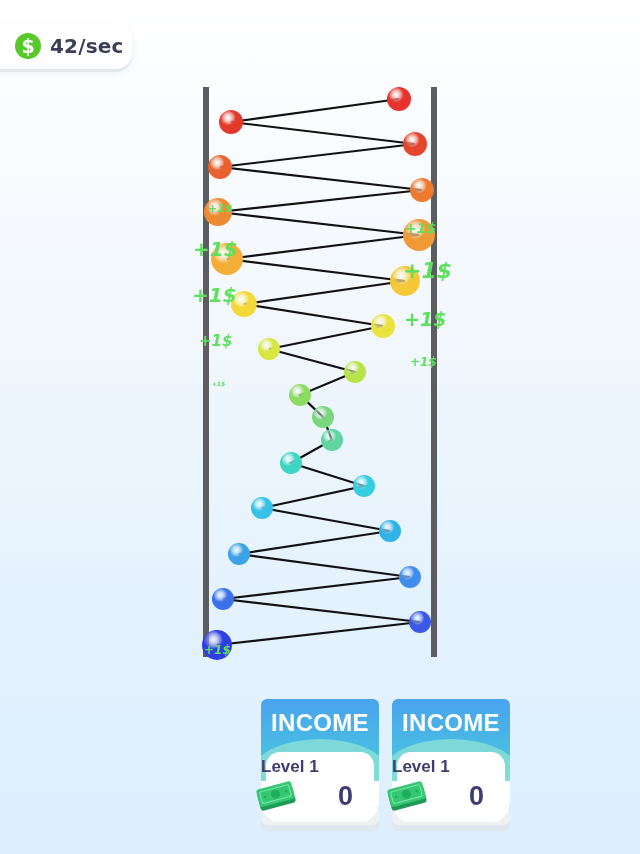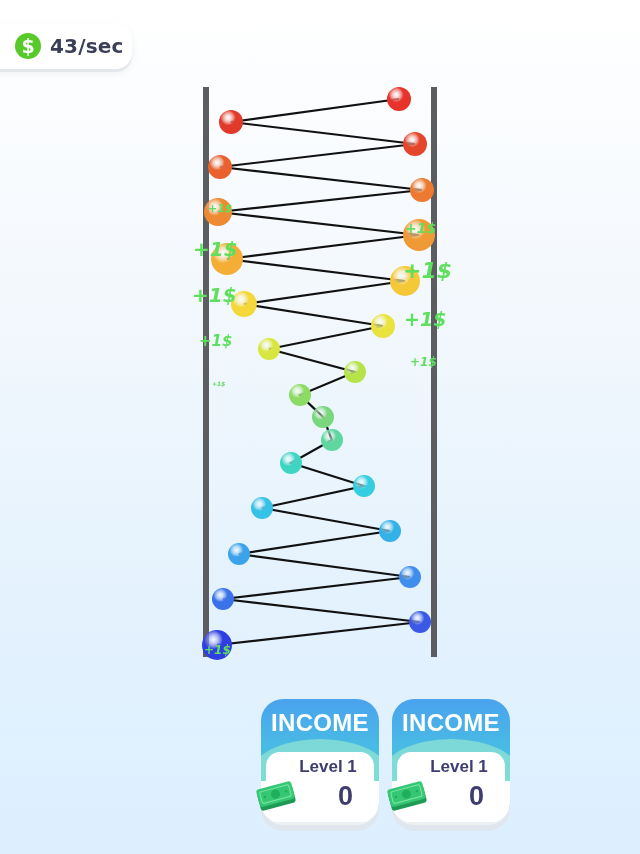--- a/index.html
+++ b/index.html
@@ -20,21 +20,21 @@
     display:flex; align-items:center; justify-content:center; line-height:1;
   }
   .rate-text {
     position:absolute; left:60px; top:10px; font-size:20px; font-weight:bold; color:#3a3f57;
     line-height:26px; letter-spacing:0.2px;
   }
   .pole { position:absolute; width:6px; background:#5c5d61; }
   #scene { position:absolute; left:0; top:0; width:640px; height:700px; }
   .float-text { position:absolute; color:#5ee05e; font-weight:bold; font-style:italic; white-space:nowrap; }
   .card {
-    position:absolute; top:699px; width:118px; height:126px; border-radius:22px;
+    position:absolute; top:699px; width:118px; height:126px; border-radius:6px;
     background:#eef1f4; box-shadow: 0 6px 0 #dfe6ee;
     overflow:hidden; cursor:pointer;
   }
   .card-top {
     position:absolute; left:0; top:0; width:118px; height:96px;
     background: linear-gradient(180deg, #4aa3ee 0%, #48bde3 55%, #59d7c4 100%);
   }
   .card-arc {
     position:absolute; left:-10px; top:40px; width:138px; height:70px; border-radius:50% 50% 0 0;
     background:#8fe3d3; opacity:0.75;
@@ -44,23 +44,22 @@
     font-weight:bold; font-size:24px; letter-spacing:0.3px; font-family:"Liberation Sans", sans-serif;
   }
   .card-panel {
     position:absolute; left:5px; top:53px; width:108px; height:70px; background:#ffffff;
     border-radius:14px 14px 12px 12px;
   }
   .card-bottom {
     position:absolute; left:0; top:82px; width:118px; height:40px; background:#ffffff; border-radius:0 0 18px 18px;
   }
   .card-level {
-    position:absolute; left:0; right:0; top:58px; text-align:center; font-size:17px; font-weight:bold; color:#3f3d70;
+    position:absolute; left:0; right:0; top:58px; font-size:17px; font-weight:bold; color:#3f3d70;
     font-family:"Liberation Sans", sans-serif;
-    padding-left:16px;
   }
   .card-value {
     position:absolute; right:26px; top:82px; font-size:27px; font-weight:bold; color:#3f3d70;
     font-family:"Liberation Sans", sans-serif;
   }
   .cash-icon { position:absolute; top:779px; width:44px; height:34px; }
 </style>
 </head>
 <body>
 
@@ -229,21 +228,21 @@
     <div class="float-text" style="left: 192px; top: 283px; font-size: 20px; color: rgb(94, 224, 94);">+1$</div>
     <div class="float-text" style="left: 404px; top: 308px; font-size: 19px; color: rgb(94, 224, 94);">+1$</div>
     <div class="float-text" style="left: 199px; top: 332px; font-size: 15px; color: rgb(94, 224, 94);">+1$</div>
     <div class="float-text" style="left: 410px; top: 355px; font-size: 12px; color: rgb(94, 224, 94);">+1$</div>
     <div class="float-text" style="left: 212px; top: 380px; font-size: 6px; color: rgb(94, 224, 94);">+1$</div>
     <div class="float-text" style="left: 204px; top: 643px; font-size: 12px; color: rgb(94, 224, 94);">+1$</div>
   </div>
 
 <div class="income-rate">
   <div class="coin">$</div>
-  <div class="rate-text">43/sec</div>
+  <div class="rate-text">42/sec</div>
 </div>
 
 <div class="card" style="left:261px;">
   <div class="card-top"></div>
   <div class="card-arc"></div>
   <div class="card-title">INCOME</div>
   <div class="card-panel"></div>
   <div class="card-bottom"></div>
   <div class="card-level">Level 1</div>
   <div class="card-value">0</div>

